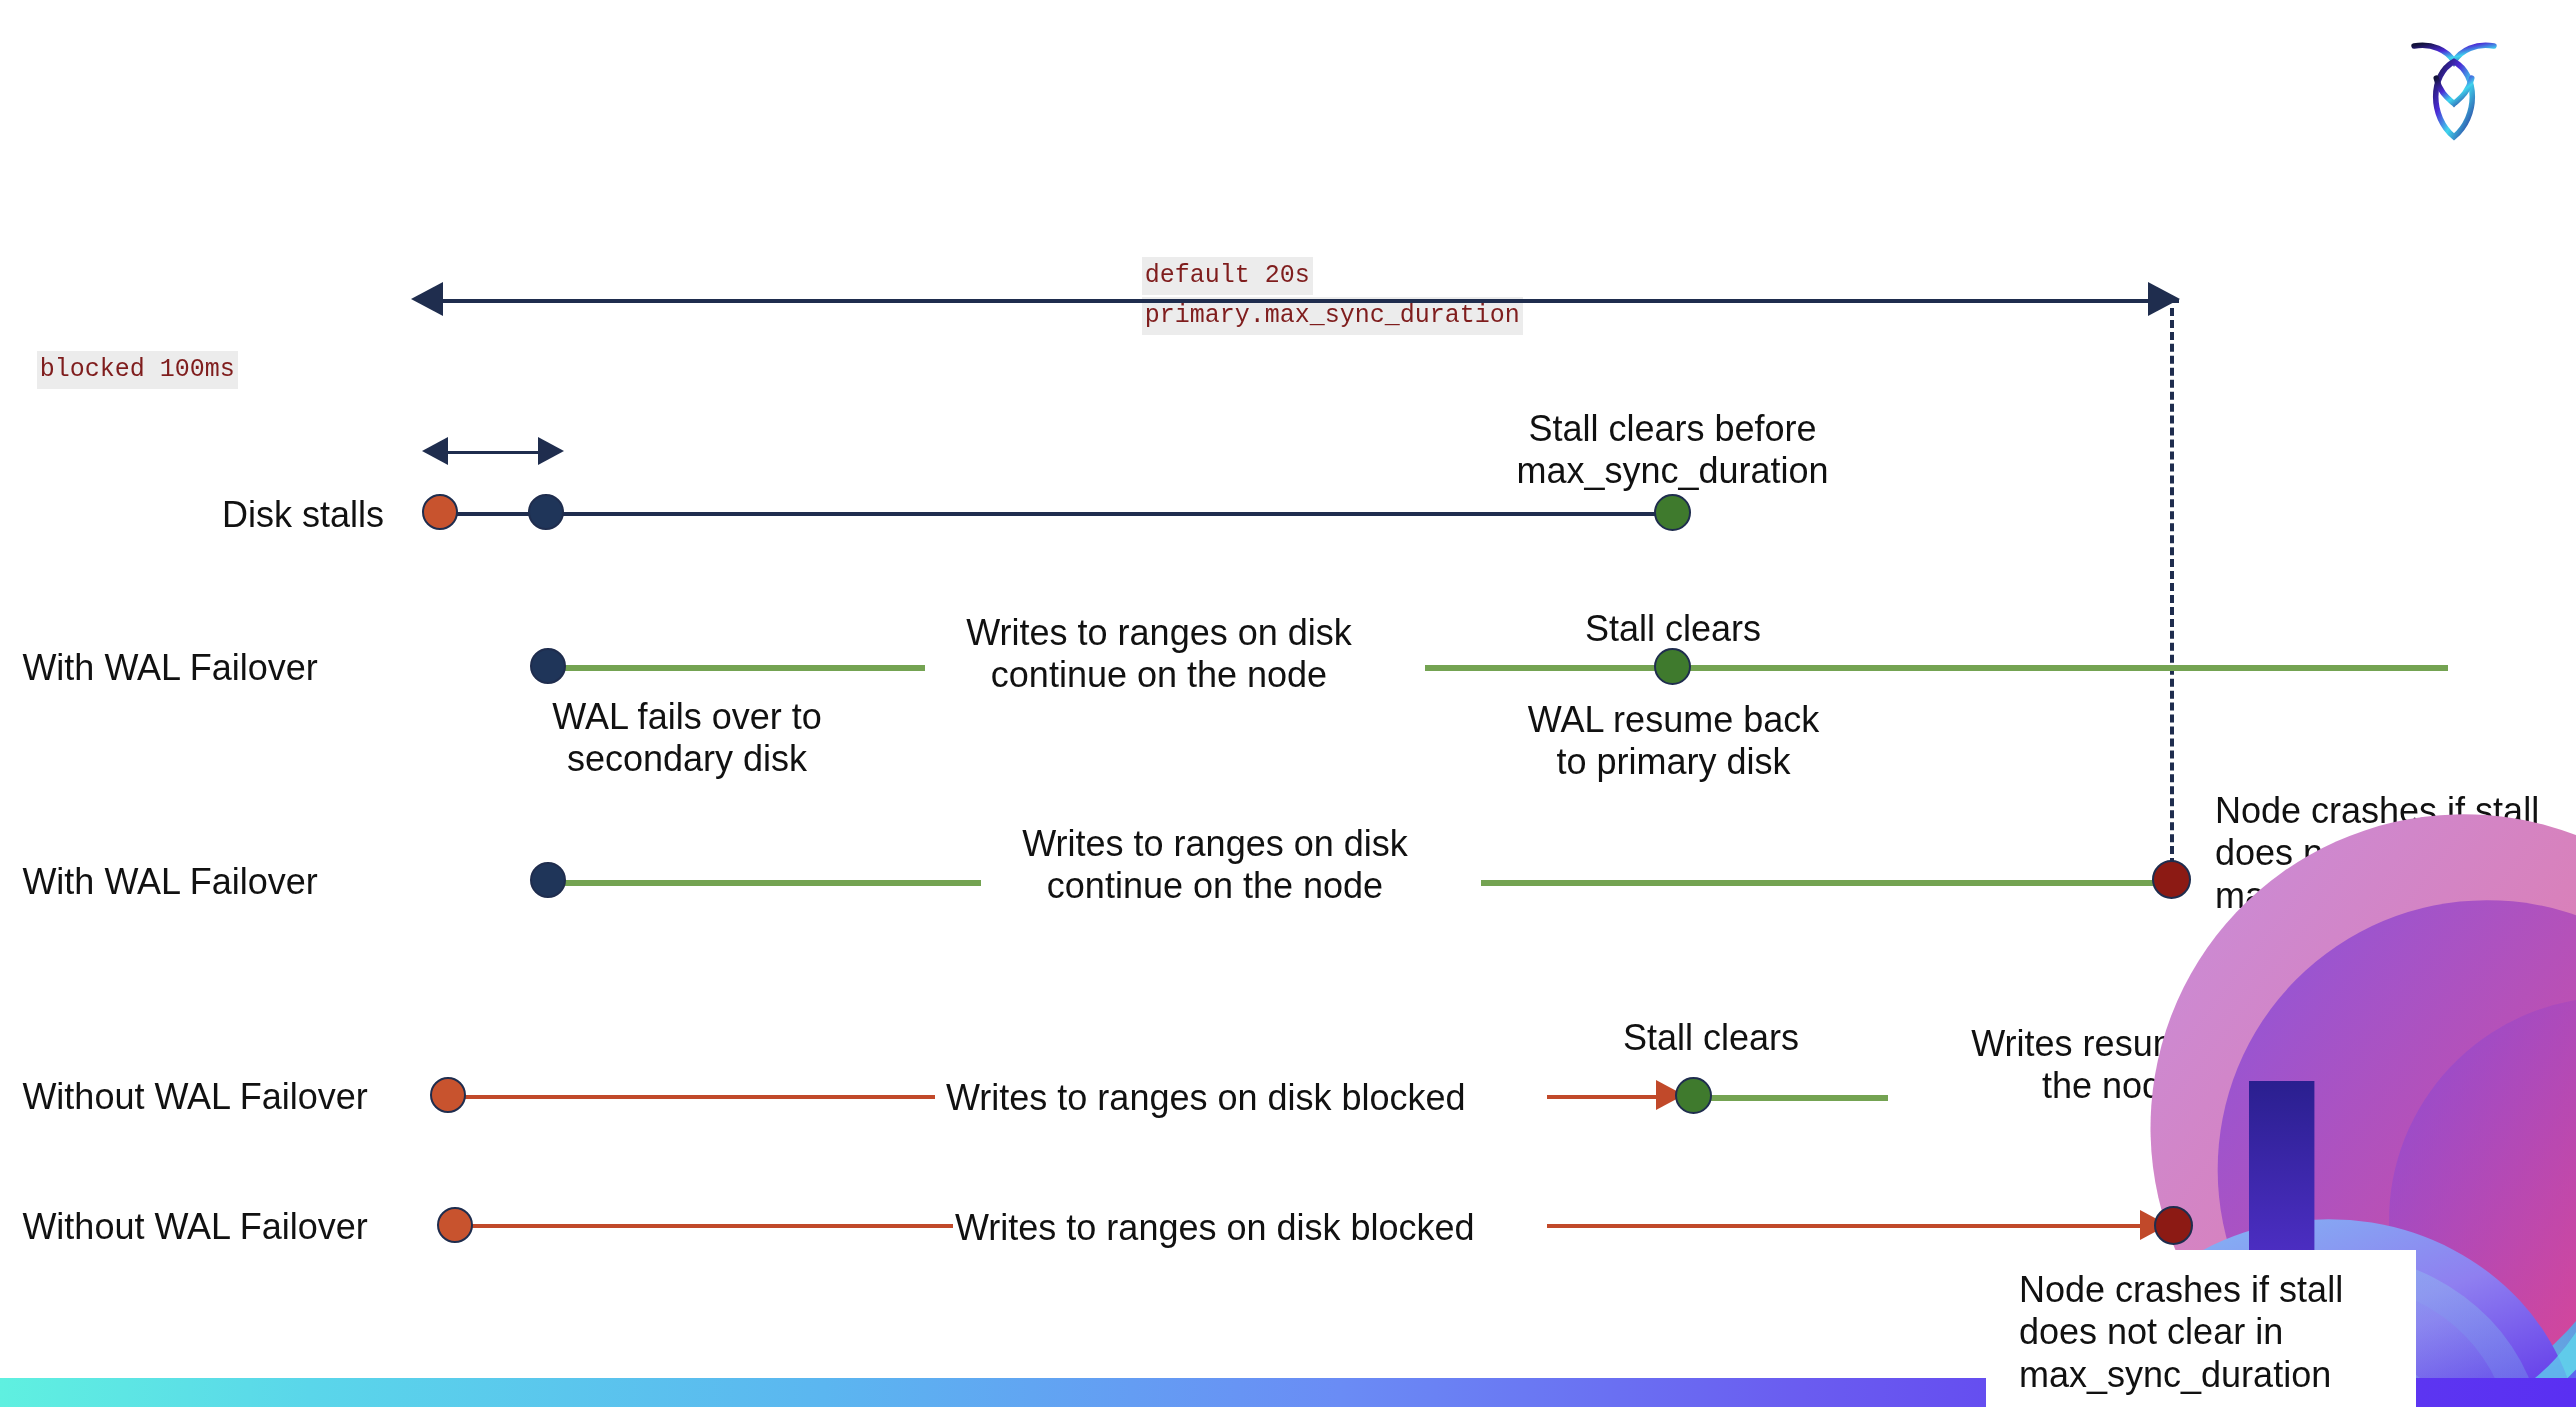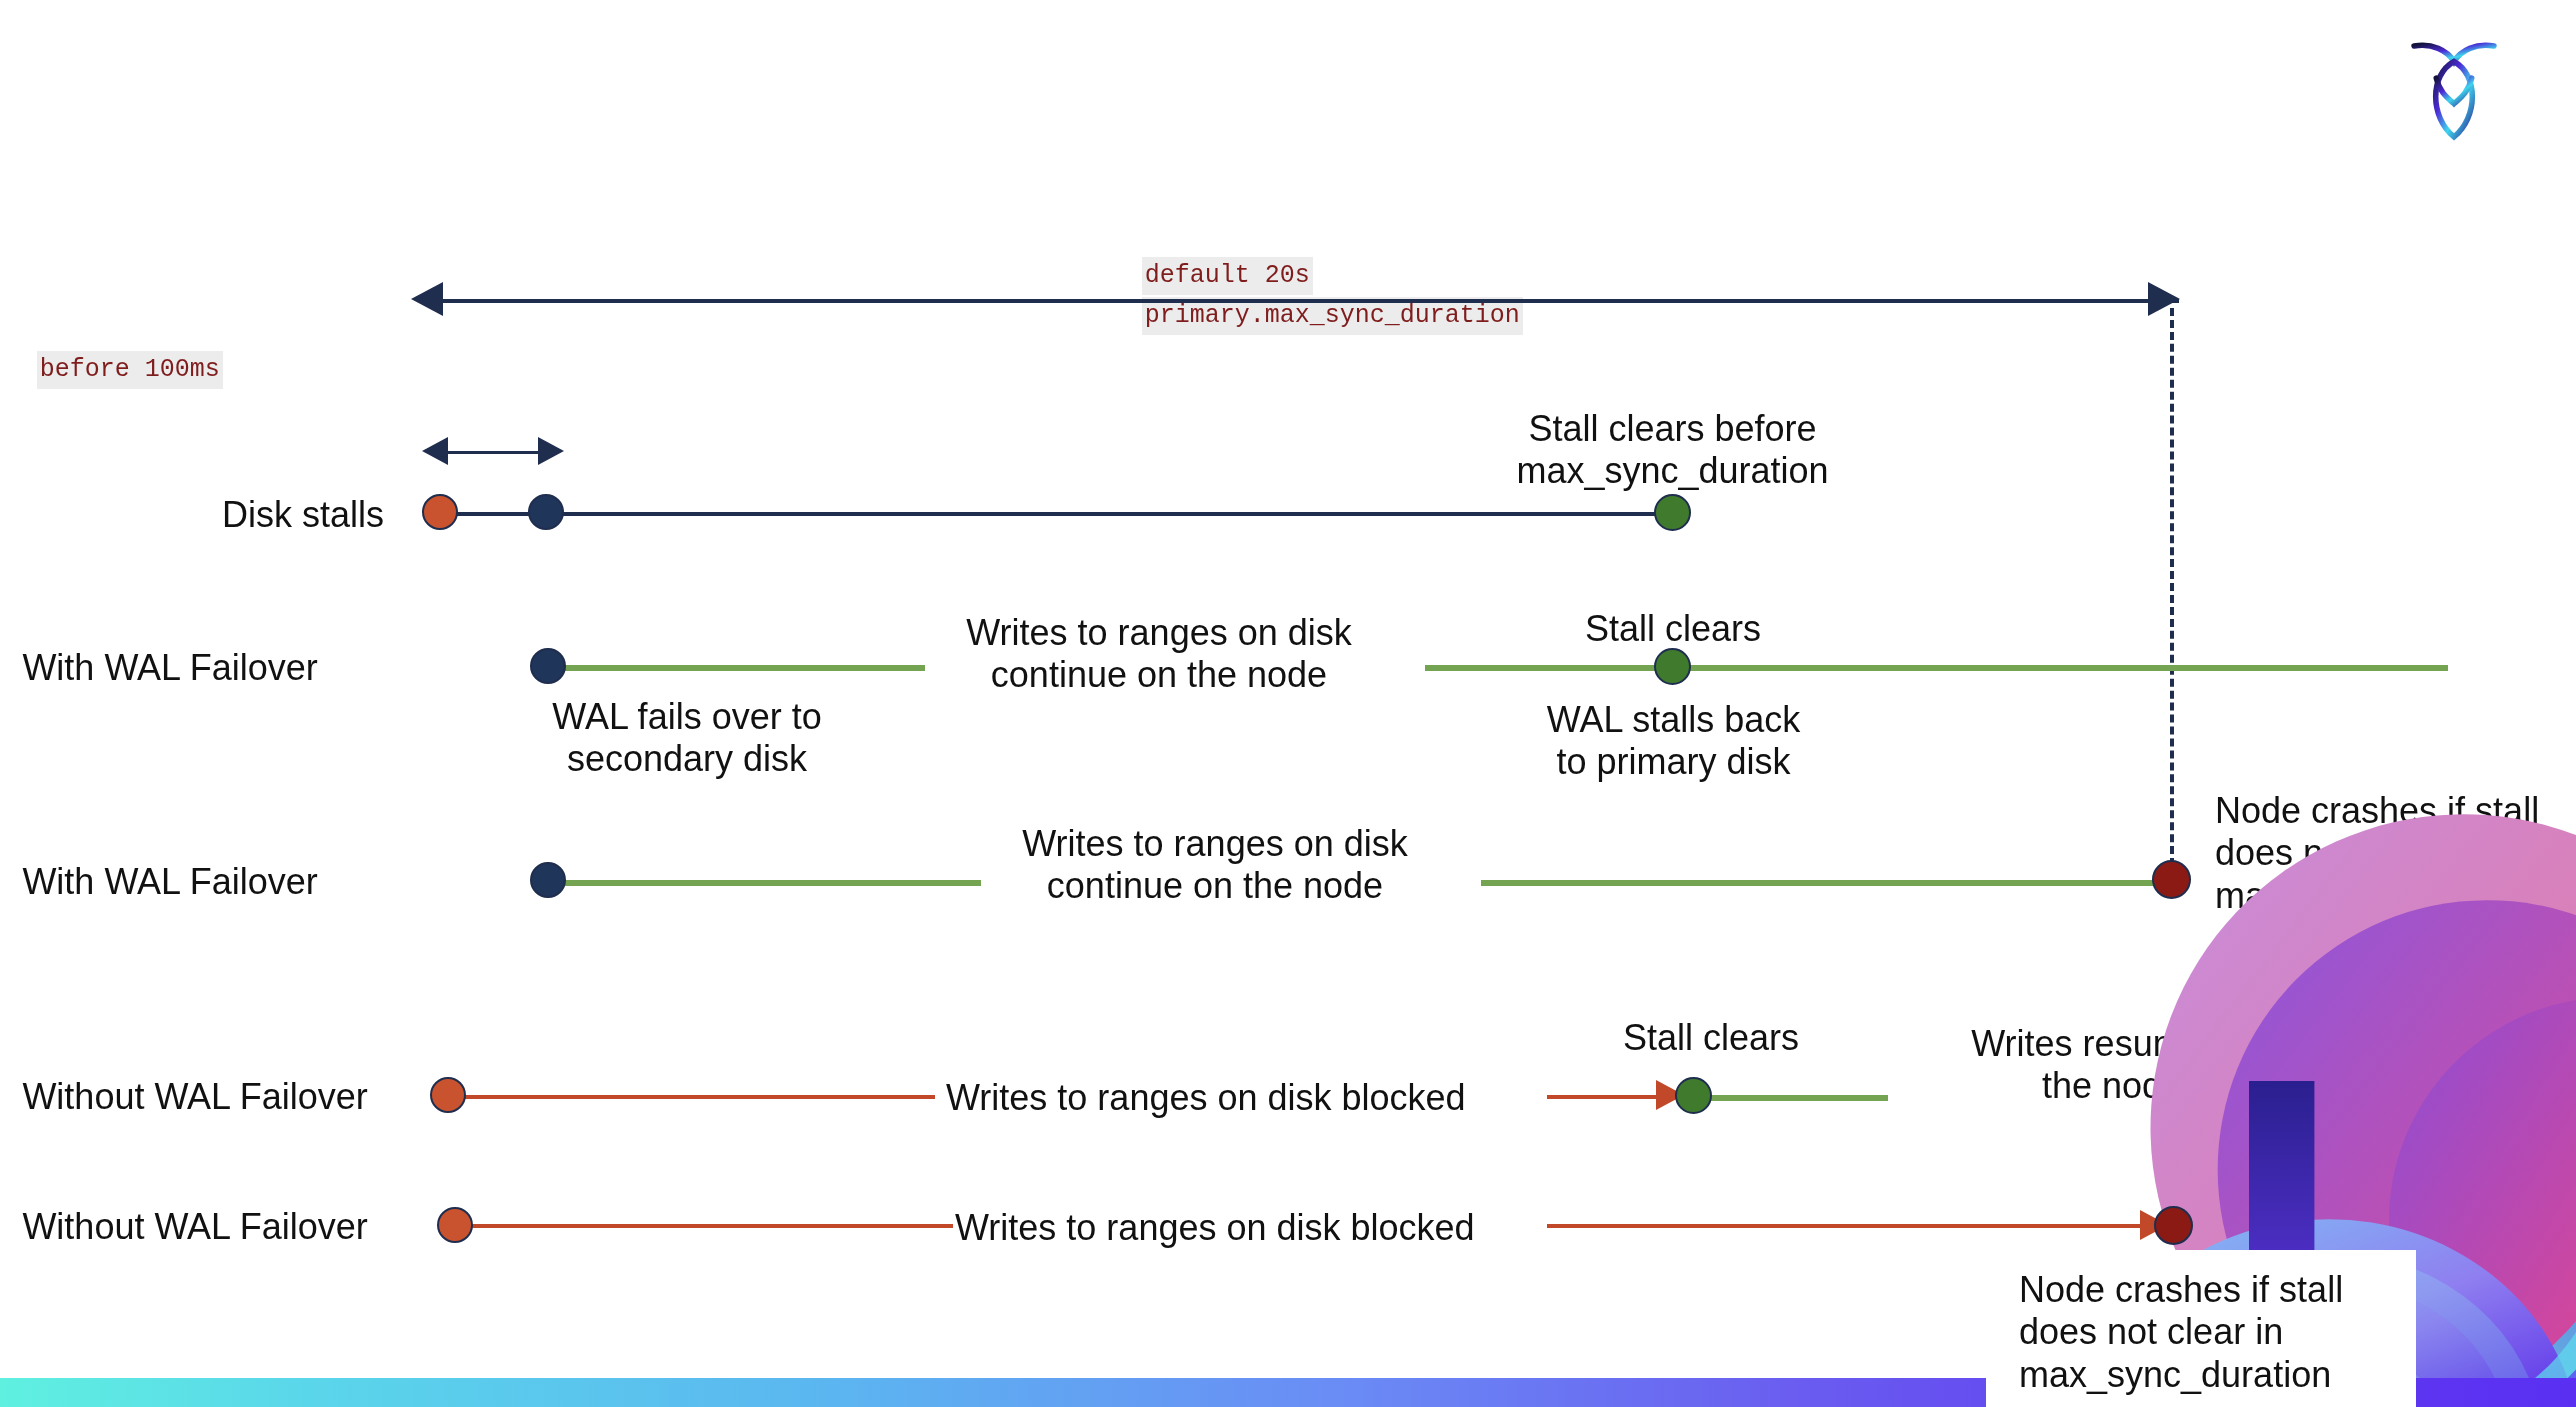--- a/index.html
+++ b/index.html
@@ -88,21 +88,21 @@
     </svg>
   </div>
 
   <div class="code" style="left:1142px;top:257px;">default 20s</div>
   <div class="code" style="left:1142px;top:297px;">primary.max_sync_duration</div>
 
   <div class="line navy" style="left:439px;top:299px;width:1740px;border-top-width:4.7px;"></div>
   <div class="ah ah-l-navy" style="left:411px;top:282px;"></div>
   <div class="ah ah-r-navy" style="left:2148px;top:282px;"></div>
 
-  <div class="code" style="left:37px;top:351px;">before 100ms</div>
+  <div class="code" style="left:37px;top:351px;">blocked 100ms</div>
 
   <div class="line navy" style="left:447px;top:451px;width:103px;border-top-width:3.7px;"></div>
   <div class="ah ah-l-navy-s" style="left:422px;top:437px;"></div>
   <div class="ah ah-r-navy-s" style="left:538px;top:437px;"></div>
 
   <div class="vdash" style="left:2170px;top:308px;height:570px;"></div>
 
   <div class="rlabel" style="left:222px;top:494px;">Disk stalls</div>
 
   <div class="line navy" style="left:439px;top:512px;width:1236px;border-top-width:4.7px;"></div>
@@ -120,21 +120,21 @@
   <div class="line green" style="left:1425px;top:665px;width:1023px;border-top-width:6.5px;"></div>
 
   <div class="dot dot-navy" style="left:530px;top:648px;width:36px;height:36px;"></div>
   <div class="dot dot-green" style="left:1654px;top:648px;width:37px;height:37px;"></div>
 
   <div class="anno c" style="left:944px;top:612px;width:430px;white-space:pre-line;">Writes to ranges on disk
 continue on the node</div>
   <div class="anno c" style="left:1505px;top:608px;width:336px;">Stall clears</div>
   <div class="anno c" style="left:486px;top:696px;width:402px;white-space:pre-line;">WAL fails over to
 secondary disk</div>
-  <div class="anno c" style="left:1496px;top:699px;width:355px;white-space:pre-line;">WAL stalls  back
+  <div class="anno c" style="left:1496px;top:699px;width:355px;white-space:pre-line;">WAL resume  back
 to primary disk</div>
 
   <div class="rlabel" style="left:22.4px;top:861px;">With WAL Failover</div>
 
   <div class="line green" style="left:551px;top:880px;width:430px;border-top-width:6.5px;"></div>
   <div class="line green" style="left:1481px;top:880px;width:692px;border-top-width:6.5px;"></div>
 
   <div class="dot dot-navy" style="left:530px;top:862px;width:36px;height:36px;"></div>
   <div class="dot dot-red" style="left:2152px;top:860px;width:39px;height:39px;"></div>
 

